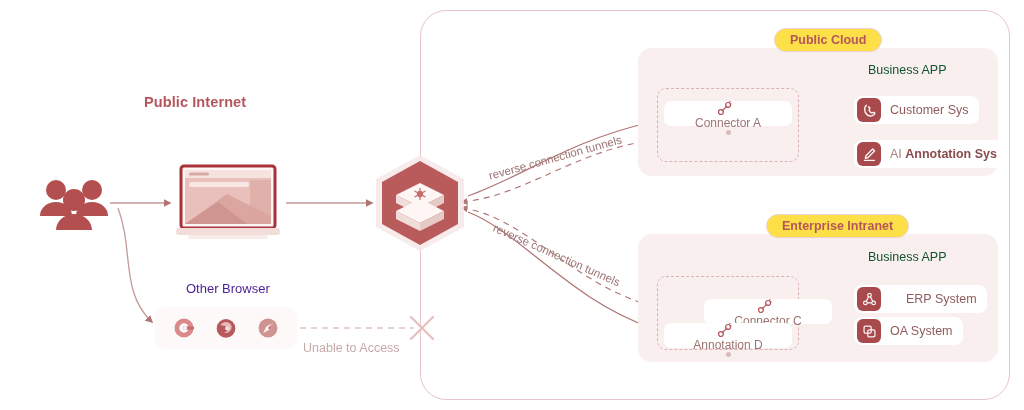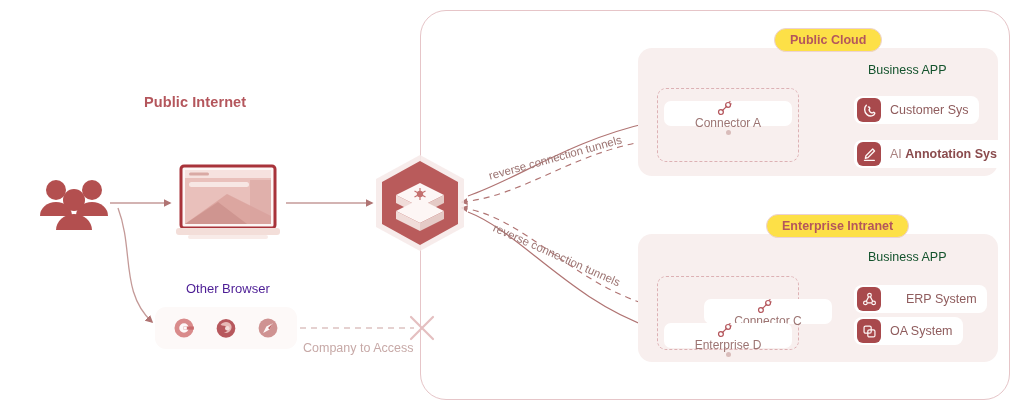--- a/index.html
+++ b/index.html
@@ -238,21 +238,21 @@
   </svg>
 
   <div class="abs outer-boundary"></div>
 
   <svg class="abs" style="left:406px;top:312px;" width="32" height="32">
     <path d="M 5 5 L 27 27 M 27 5 L 5 27" stroke="#e4bfc0" stroke-width="2.2" stroke-linecap="round"></path>
   </svg>
 
   <div class="abs lbl-public-internet">Public Internet</div>
   <div class="abs lbl-other-browser">Other Browser</div>
-  <div class="abs lbl-unable">Company to Access</div>
+  <div class="abs lbl-unable">Unable to Access</div>
 
   <svg class="abs" style="left:36px;top:176px;" width="76" height="56" viewBox="0 0 76 56">
     <circle cx="20" cy="14" r="10" fill="#b34f4f"></circle>
     <path d="M 4 40 a 16 14 0 0 1 32 0 z" fill="#b34f4f"></path>
     <circle cx="56" cy="14" r="10" fill="#b34f4f"></circle>
     <path d="M 40 40 a 16 14 0 0 1 32 0 z" fill="#b34f4f"></path>
     <circle cx="38" cy="24" r="11" fill="#b34f4f"></circle>
     <path d="M 20 54 a 18 16 0 0 1 36 0 z" fill="#b34f4f"></path>
   </svg>
 
@@ -364,21 +364,21 @@
     <span class="c-dot"></span>
   </div>
 
   <div class="abs conn-row" style="left:664px;top:323px;">
     <svg class="c-icon" viewBox="0 0 16 16">
       <path d="M5.2 10.8 L 10.8 5.2" stroke="#b4565c" stroke-width="1.3"></path>
       <circle cx="4.2" cy="11.8" r="2.6" fill="none" stroke="#b4565c" stroke-width="1.3"></circle>
       <circle cx="11.8" cy="4.2" r="2.6" fill="none" stroke="#b4565c" stroke-width="1.3"></circle>
       <path d="M12.6 1.4 L 14.4 0.6 M14.2 3.4 L 15.6 3.0" stroke="#b4565c" stroke-width="1.1"></path>
     </svg>
-    <span class="c-label">Enterprise D</span>
+    <span class="c-label">Annotation D</span>
     <span class="c-dot"></span>
   </div>
 
   <div class="abs sys-row" style="left:854px;top:285px;gap:16px;">
     <span class="sys-icon">
       <svg width="15" height="15" viewBox="0 0 16 16">
         <circle cx="8" cy="3.4" r="1.9" fill="none" stroke="#fdf6f5" stroke-width="1.3"></circle>
         <circle cx="3.6" cy="11.6" r="1.9" fill="none" stroke="#fdf6f5" stroke-width="1.3"></circle>
         <circle cx="12.4" cy="11.6" r="1.9" fill="none" stroke="#fdf6f5" stroke-width="1.3"></circle>
         <path d="M7 5.2 L 4.6 9.8 M9 5.2 L 11.4 9.8 M5.5 11.6 L 10.5 11.6" stroke="#fdf6f5" stroke-width="1.3"></path>

